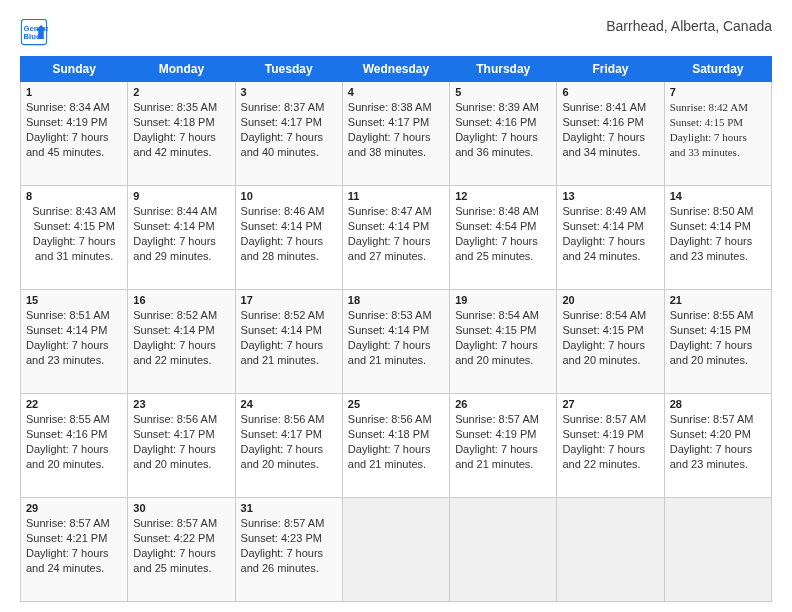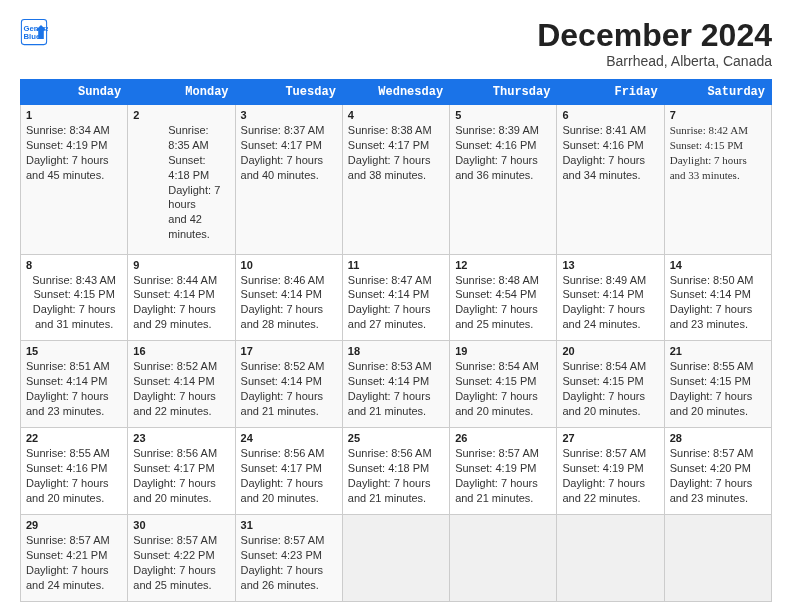--- a/index.html
+++ b/index.html
@@ -49,23 +49,22 @@
       width: 100%;
       border-collapse: collapse;
       flex: 1;
     }
     .calendar-table th {
       background: #1a73e8;
       color: #fff;
       font-size: 12px;
       font-weight: bold;
       padding: 5px 6px;
-      text-align: right;
+      text-align: center;
       border: 1px solid #1a73e8;
-      font-family: Liberation Mono, monospace;
     }
     .calendar-table td {
       vertical-align: top;
       border: 1px solid #ccc;
       padding: 4px 5px;
       font-size: 9px;
       color: #222;
       width: calc(100% / 7);
       background: #fff;
     }
@@ -97,21 +96,20 @@
   <div class="header">
     <div class="logo">
       <svg class="logo-icon" viewBox="0 0 40 40">
         <rect x="2" y="2" width="36" height="36" rx="4" fill="#fff" stroke="#1a73e8" stroke-width="1.5"></rect>
         <text x="5" y="18" font-size="11" font-weight="bold" fill="#1a73e8" font-family="Arial">General</text>
         <text x="5" y="30" font-size="11" font-weight="bold" fill="#1a73e8" font-family="Arial">Blue</text>
         <polygon points="30,10 38,18 34,18 34,30 26,30 26,18 22,18" fill="#1a73e8"></polygon>
       </svg>
     </div>
     <div class="title-block">
-      <div class="calendar-title">December 2024</div>
       <div class="calendar-subtitle">Barrhead, Alberta, Canada</div>
     </div>
   </div>
 
   <table class="calendar-table">
     <thead>
       <tr id="weekday-header">
           <th>Sunday</th>
           <th>Monday</th>
           <th>Tuesday</th>
@@ -125,21 +123,21 @@
         <tr>
           <td>
             <span class="day-num">1</span>
             <div class="day-info" style="white-space: pre-line;">Sunrise: 8:34 AM
 Sunset: 4:19 PM
 Daylight: 7 hours
 and 45 minutes.</div>
           </td>
           <td>
             <span class="day-num">2</span>
-            <div class="day-info" style="white-space: pre-line; margin-left: 35px;">Sunrise: 8:35 AM
+            <div class="day-info" style="white-space: pre-line;">Sunrise: 8:35 AM
 Sunset: 4:18 PM
 Daylight: 7 hours
 and 42 minutes.</div>
           </td>
           <td>
             <span class="day-num">3</span>
             <div class="day-info" style="white-space: pre-line;">Sunrise: 8:37 AM
 Sunset: 4:17 PM
 Daylight: 7 hours
 and 40 minutes.</div>

